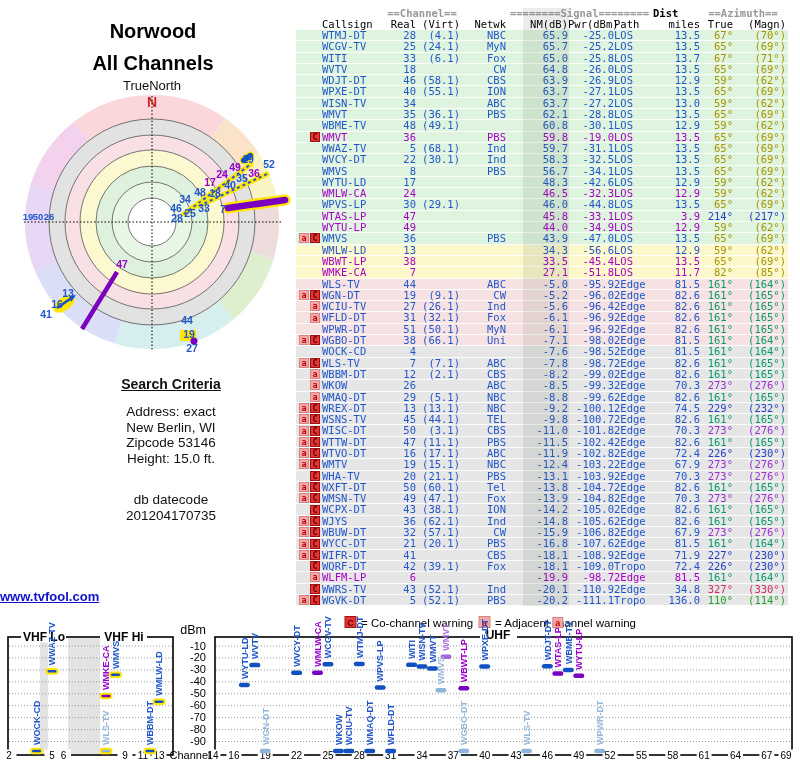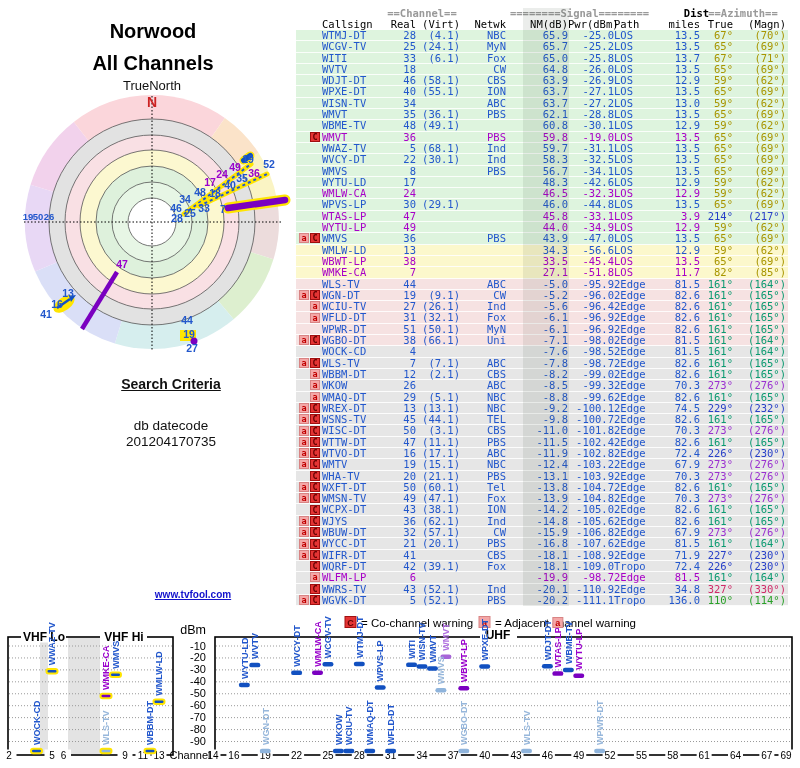--- a/index.html
+++ b/index.html
@@ -4,22 +4,22 @@
 <style>
   html,body{margin:0;padding:0;background:#fff;}
   #stage{position:relative;width:800px;height:768px;background:#fff;overflow:hidden;
          font-family:"Liberation Sans",sans-serif;}
   .rt{position:absolute;left:0;width:306px;text-align:center;font-weight:bold;
       font-size:20px;color:#000;margin-top:6px;}
   .sc{position:absolute;left:0;top:376px;width:306px;text-align:center;font-size:13.5px;color:#111;margin-left:18px;}
   .sch{font-weight:bold;text-decoration:underline;font-size:14px;margin-bottom:12px;}
   .scl{line-height:15.5px;}
   #db-lines{margin-top:26px;}
-  .link{position:absolute;left:0;top:589px;width:306px;text-align:center;font-size:10px;
-        color:#1111cc;text-decoration:underline;font-weight:bold;cursor:pointer;padding-left:40px;}
+  .link{position:absolute;left:0;top:589px;width:306px;text-align:left;font-size:13px;
+        color:#1111cc;text-decoration:underline;font-weight:bold;cursor:pointer;}
   
   #tbl{position:absolute;left:296px;top:8px;width:492px;
        font-family:"DejaVu Sans Mono","Liberation Mono",monospace;font-size:10.5px;}
   .h1{position:relative;height:11px;line-height:11px;color:#999;font-weight:bold;}
   .h1 span{position:absolute;top:0;}
   .h2{display:flex;height:11px;line-height:11px;color:#000;}
   .trow{display:flex;height:11.3px;line-height:11.5px;border-bottom:1px solid rgba(255,255,255,.85);
         box-sizing:border-box;}
   .c-m{width:26px;display:flex;justify-content:flex-end;align-items:center;gap:1px;padding-right:2px;box-sizing:border-box;}
   .c-cs{width:62px;text-align:left;}
@@ -123,33 +123,39 @@
       <text x="68" y="297" text-anchor="middle" font-size="10.5" class="svg-b">13</text>
       <text x="57" y="308" text-anchor="middle" font-size="10.5" class="svg-b">16</text>
       <text x="46" y="318" text-anchor="middle" font-size="10.5" class="svg-b">41</text>
       <text x="187" y="324" text-anchor="middle" font-size="10.5" class="svg-b">44</text>
       <text x="189" y="338" text-anchor="middle" font-size="10.5" class="svg-b">19</text>
       <text x="192" y="352" text-anchor="middle" font-size="10.5" class="svg-b">27</text>
     </svg>
 
   <div class="sc">
     <div class="sch">Search Criteria</div>
+    <div id="sc-lines">
+        <div class="scl">Address: exact</div>
+        <div class="scl">New Berlin, WI</div>
+        <div class="scl">Zipcode 53146</div>
+        <div class="scl">Height: 15.0 ft.</div>
+      </div>
     <div id="db-lines">
         <div class="scl">db datecode</div>
         <div class="scl">201204170735</div>
       </div>
   </div>
 
   <a class="link">www.tvfool.com</a>
 
   <div id="tbl">
     <div class="h1">
       <span style="left:88px;width:76px;text-align:center">==Channel==</span>
       <span style="left:210px;width:147px;text-align:center">========Signal========</span>
-      <span style="left:377px;width:47px;text-align:center;color:#000">Dist</span>
+      <span style="left:357px;width:47px;text-align:left;color:#000">Dist</span>
       <span style="left:404px;width:86px;text-align:center">==Azimuth==</span>
     </div>
     <div class="h2">
       <span class="c-m"></span>
       <span class="c-cs">Callsign</span>
       <span class="c-re">Real</span>
       <span class="c-vi">(Virt)</span>
       <span class="c-nw">Netwk</span>
       <span class="c-nm">NM(dB)</span>
       <span class="c-pw">Pwr(dBm)</span>

